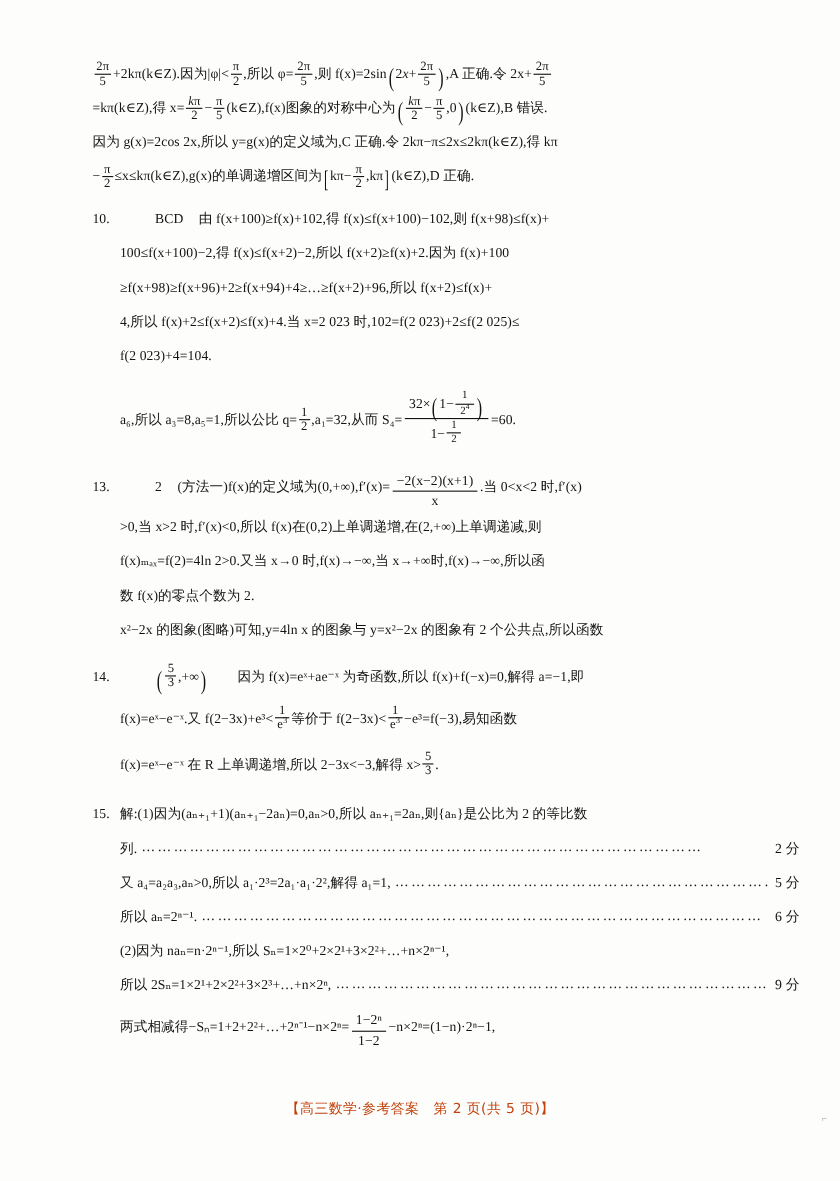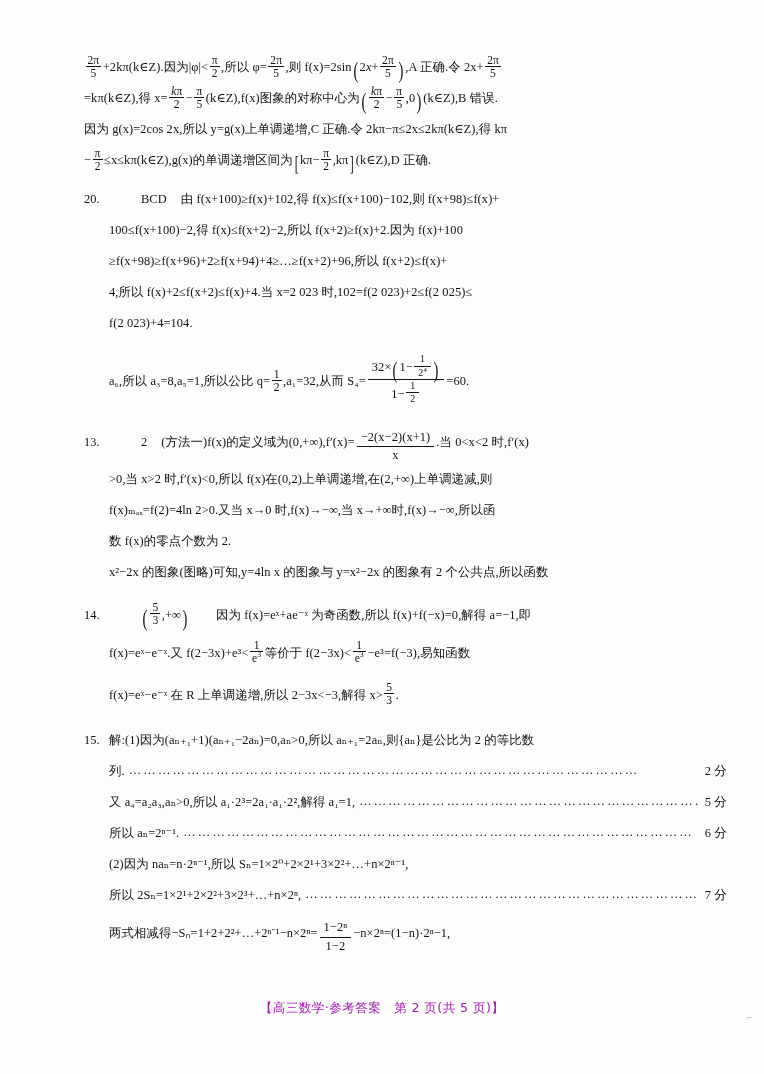--- a/index.html
+++ b/index.html
@@ -102,21 +102,21 @@
   .score{ white-space:nowrap; font-size:12.6px; }
 
   
   .footer{
     position:absolute;
     left:0; right:0;
     top:1000px;
     text-align:center;
     font-family:"DejaVu Sans","Liberation Sans",sans-serif;
     font-size:12.6px;
-    color:#a21caf;
+    color:#c2410c;
     letter-spacing:0.4px;
   }
   .corner{
     position:absolute;
     right:12px; top:1012px;
     font-size:9px;
     color:#9a9a9a;
   }
   .sp2{ display:inline-block; width:13px; }
 </style>
@@ -126,29 +126,29 @@
 <div class="page">
  <div class="body-col">
 
   <div class="blk item">
     <div class="ln">
       <span class="fr"><span class="nu">2π</span><span class="de">5</span></span><span>+2kπ(k∈Z).因为|φ|&lt;</span><span class="fr"><span class="nu">π</span><span class="de">2</span></span><span>,所以 φ=</span><span class="fr"><span class="nu">2π</span><span class="de">5</span></span><span>,则 f(x)=2sin</span><span class="bigp">(</span>2<i class="v">x</i>+<span class="fr"><span class="nu">2π</span><span class="de">5</span></span><span class="bigp">)</span><span>,A 正确.令 2x+</span><span class="fr"><span class="nu">2π</span><span class="de">5</span></span>
     </div>
     <div class="ln">
       <span>=kπ(k∈Z),得 x=</span><span class="fr"><span class="nu"><i class="v">k</i>π</span><span class="de">2</span></span><span>−</span><span class="fr"><span class="nu">π</span><span class="de">5</span></span><span>(k∈Z),f(x)图象的对称中心为</span><span class="bigp">(</span><span class="fr"><span class="nu"><i class="v">k</i>π</span><span class="de">2</span></span>−<span class="fr"><span class="nu">π</span><span class="de">5</span></span><span>,0</span><span class="bigp">)</span><span>(k∈Z),B 错误.</span>
     </div>
-    <div class="ln">因为 g(x)=2cos 2x,所以 y=g(x)上单调递增,C 正确.令 2kπ−π≤2x≤2kπ(k∈Z),得 kπ</div>
+    <div class="ln">因为 g(x)=2cos 2x,所以 y=g(x)的定义域为,C 正确.令 2kπ−π≤2x≤2kπ(k∈Z),得 kπ</div>
     <div class="ln">
       <span>−</span><span class="fr"><span class="nu">π</span><span class="de">2</span></span><span>≤x≤kπ(k∈Z),g(x)的单调递增区间为</span><span class="bigb">[</span><span>kπ−</span><span class="fr"><span class="nu">π</span><span class="de">2</span></span><span>,kπ</span><span class="bigb">]</span><span>(k∈Z),D 正确.</span>
     </div>
   </div>
 
   <div class="blk item" style="margin-top:8px;">
     <div class="ln">
-      <span class="num">20.</span><span class="ans">BCD</span><span>由 f(x+100)≥f(x)+102,得 f(x)≤f(x+100)−102,则 f(x+98)≤f(x)+</span>
+      <span class="num">10.</span><span class="ans">BCD</span><span>由 f(x+100)≥f(x)+102,得 f(x)≤f(x+100)−102,则 f(x+98)≤f(x)+</span>
     </div>
     <div class="ln cont">100≤f(x+100)−2,得 f(x)≤f(x+2)−2,所以 f(x+2)≥f(x)+2.因为 f(x)+100</div>
     <div class="ln cont">≥f(x+98)≥f(x+96)+2≥f(x+94)+4≥…≥f(x+2)+96,所以 f(x+2)≤f(x)+</div>
     <div class="ln cont">4,所以 f(x)+2≤f(x+2)≤f(x)+4.当 x=2 023 时,102=f(2 023)+2≤f(2 025)≤</div>
     <div class="ln cont">f(2 023)+4=104.</div>
   </div>
 
   <div class="blk item" style="margin-top:9px;">
     <div class="ln cont" style="line-height:66px;">
       <span>a₆,所以 a₃=8,a₅=1,所以公比 q=</span><span class="fr"><span class="nu">1</span><span class="de">2</span></span><span>,a₁=32,从而 S₄=</span><span class="frb"><span class="nu"><span>32×</span><span class="bigp">(</span><span>1−</span><span class="fr sm"><span class="nu">1</span><span class="de"><span>2</span><sup>4</sup></span></span><span class="bigp">)</span></span><span class="de"><span>1−</span><span class="fr sm"><span class="nu">1</span><span class="de">2</span></span></span></span><span>=60.</span>
@@ -198,21 +198,21 @@
       <span class="txt">所以 aₙ=2ⁿ⁻¹.</span>
       <span class="dots">……………………………………………………………………………………………</span>
       <span class="score">6 分</span>
     </div>
 
     <div class="ln cont">(2)因为 naₙ=n·2ⁿ⁻¹,所以 Sₙ=1×2⁰+2×2¹+3×2²+…+n×2ⁿ⁻¹,</div>
 
     <div class="ln cont scoreline">
       <span class="txt">所以 2Sₙ=1×2¹+2×2²+3×2³+…+n×2ⁿ,</span>
       <span class="dots">……………………………………………………………………………………………</span>
-      <span class="score">7 分</span>
+      <span class="score">9 分</span>
     </div>
 
     <div class="ln cont" style="line-height:44px;font-family:Liberation Serif, serif;">
       <span>两式相减得−Sₙ=1+2+2²+…+2ⁿ⁻¹−n×2ⁿ=</span><span class="frb"><span class="nu">1−2ⁿ</span><span class="de">1−2</span></span><span>−n×2ⁿ=(1−n)·2ⁿ−1,</span>
     </div>
   </div>
 
  </div>
 
  <div class="footer">【高三数学·参考答案　第 2 页(共 5 页)】</div>

